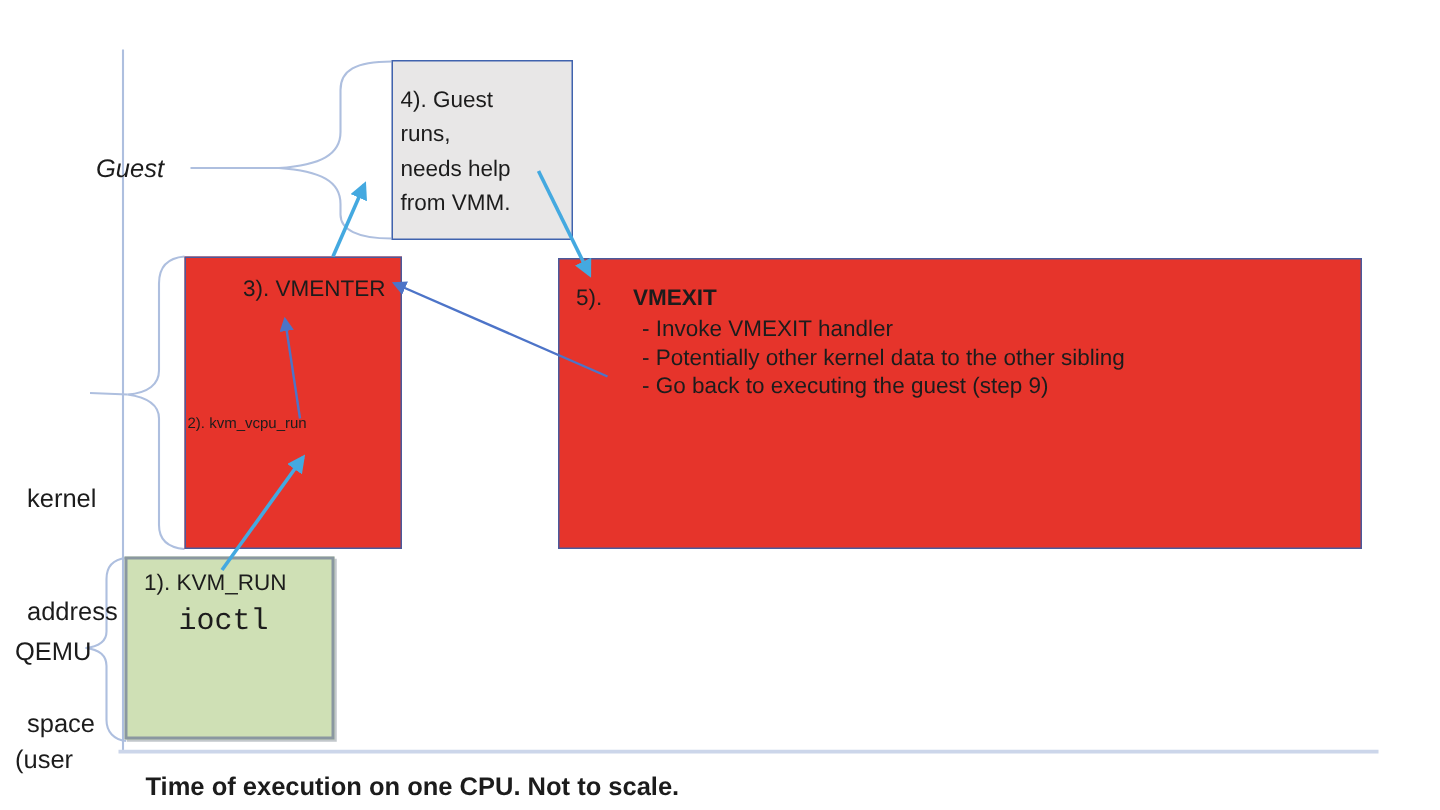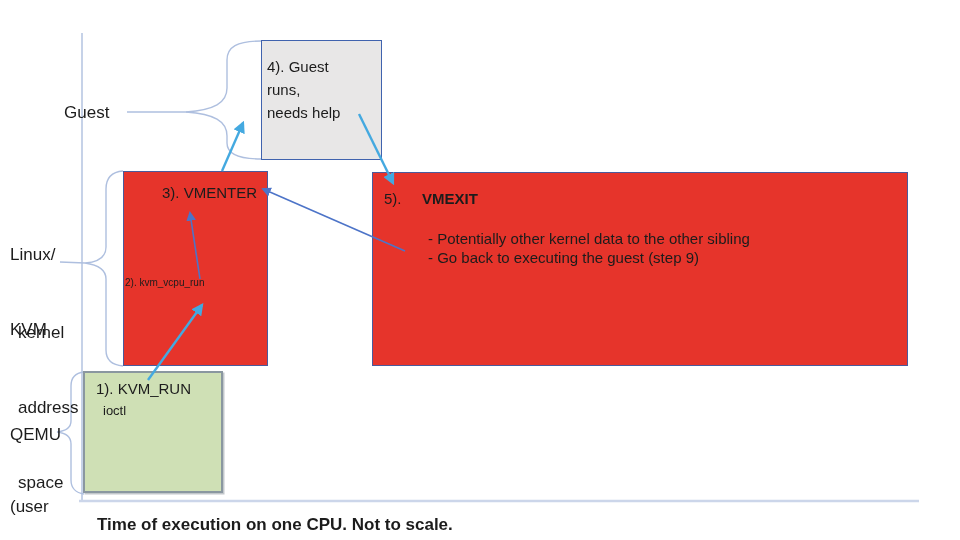--- a/index.html
+++ b/index.html
@@ -28,24 +28,24 @@
   #box-guest-runs .bline{position:absolute;left:5px;width:110px;font-size:15px;line-height:23px;white-space:nowrap;}
   #box-vmenter{left:123px;top:171px;width:145px;height:195px;background:var(--red-fill);border:1.5px solid var(--red-border);}
   #lbl-vmenter{position:absolute;left:7px;top:12px;font-size:15px;white-space:nowrap;margin-left:31px;}
   #lbl-kvm-vcpu-run{position:absolute;left:1px;top:105px;font-size:10px;white-space:nowrap;}
   #box-vmexit{left:372px;top:172px;width:536px;height:194px;background:var(--red-fill);border:1.5px solid var(--red-border);}
   #vmexit-num{position:absolute;left:11px;top:17px;font-size:15px;}
   #vmexit-name{position:absolute;left:49px;top:17px;font-size:15px;font-weight:bold;}
   .vmexit-bullet{position:absolute;left:55px;font-size:15px;white-space:nowrap;}
   #box-kvm-run{left:83px;top:371px;width:140px;height:122px;background:var(--green-fill);border:2px solid var(--green-border);box-shadow:1.5px 1.5px 0 rgba(120,130,140,.45);}
   #kvmrun-l0{position:absolute;left:11px;top:7px;font-size:15px;white-space:nowrap;}
-  #kvmrun-l1{position:absolute;left:18px;top:30px;font-size:13px;white-space:nowrap;}
+  #kvmrun-l1{position:absolute;left:34px;top:30px;font-size:20px;white-space:nowrap;font-family:Liberation Mono, monospace;}
 
   .side-label{position:absolute;font-size:17px;line-height:25px;white-space:pre;}
-  #lbl-guest{left:64px;top:100px;}
+  #lbl-guest{left:64px;top:100px;font-style:italic;}
   #lbl-linux-kvm{left:10px;top:192px;}
   #lbl-kernel{left:18px;top:270px;}
   #lbl-qemu{left:10px;top:375px;line-height:24px;}
   #caption{position:absolute;left:97px;top:515px;font-size:17px;white-space:nowrap;font-weight:bold;}
 </style>
 </head>
 <body>
 
 <div id="canvas">
 
@@ -63,51 +63,49 @@
       <path class="guide" d="M123,171 C111,172 106,179 106,189 L106,247 C106,256 99,262 85,263 C99,265 106,270 106,279 L106,350 C106,359 111,365 123,366"></path>
       <path class="guide" d="M60,262 L85,263"></path>
     </g>
 
     <g>
       <path class="guide" d="M84,372 C75,373 71,378 71,386 L71,421 C71,428 66,431 57,432 C66,433 71,437 71,444 L71,480 C71,488 76,493 84,494"></path>
     </g>
   </svg>
 
   <div class="side-label" id="lbl-guest">Guest</div>
-  <div class="side-label" id="lbl-linux-kvm">
-    <div>Linux/</div>
-    <div>KVM</div>
-  </div>
   <div class="side-label" id="lbl-kernel">
     <div>kernel</div>
     <div>address</div>
     <div>space</div>
   </div>
   <div class="side-label" id="lbl-qemu">
     <div>QEMU</div>
     <div>(user</div>
     
     
     
   </div>
 
   <div class="box" id="box-guest-runs">
     <div class="bline" style="top:14px">4). Guest</div>
     <div class="bline" style="top:60px">needs help</div>
     <div class="bline" style="top:37px">runs,</div>
+    <div class="bline" style="top:83px">from VMM.</div>
   </div>
 
   <div class="box" id="box-vmenter">
     <div id="lbl-vmenter">3). VMENTER</div>
     <div id="lbl-kvm-vcpu-run">2). kvm_vcpu_run</div>
   </div>
 
   <div class="box" id="box-vmexit">
     <div id="vmexit-num">5).</div>
     <div id="vmexit-name">VMEXIT</div>
+    <div class="vmexit-bullet" style="top:38px">- Invoke VMEXIT handler</div>
     <div class="vmexit-bullet" style="top:57px">- Potentially other kernel data to the other sibling</div>
     <div class="vmexit-bullet" style="top:76px">- Go back to executing the guest (step 9)</div>
   </div>
 
   <div class="box" id="box-kvm-run">
     <div id="kvmrun-l0">1). KVM_RUN</div>
     <div id="kvmrun-l1">ioctl</div>
   </div>
 
   <svg class="layer">

